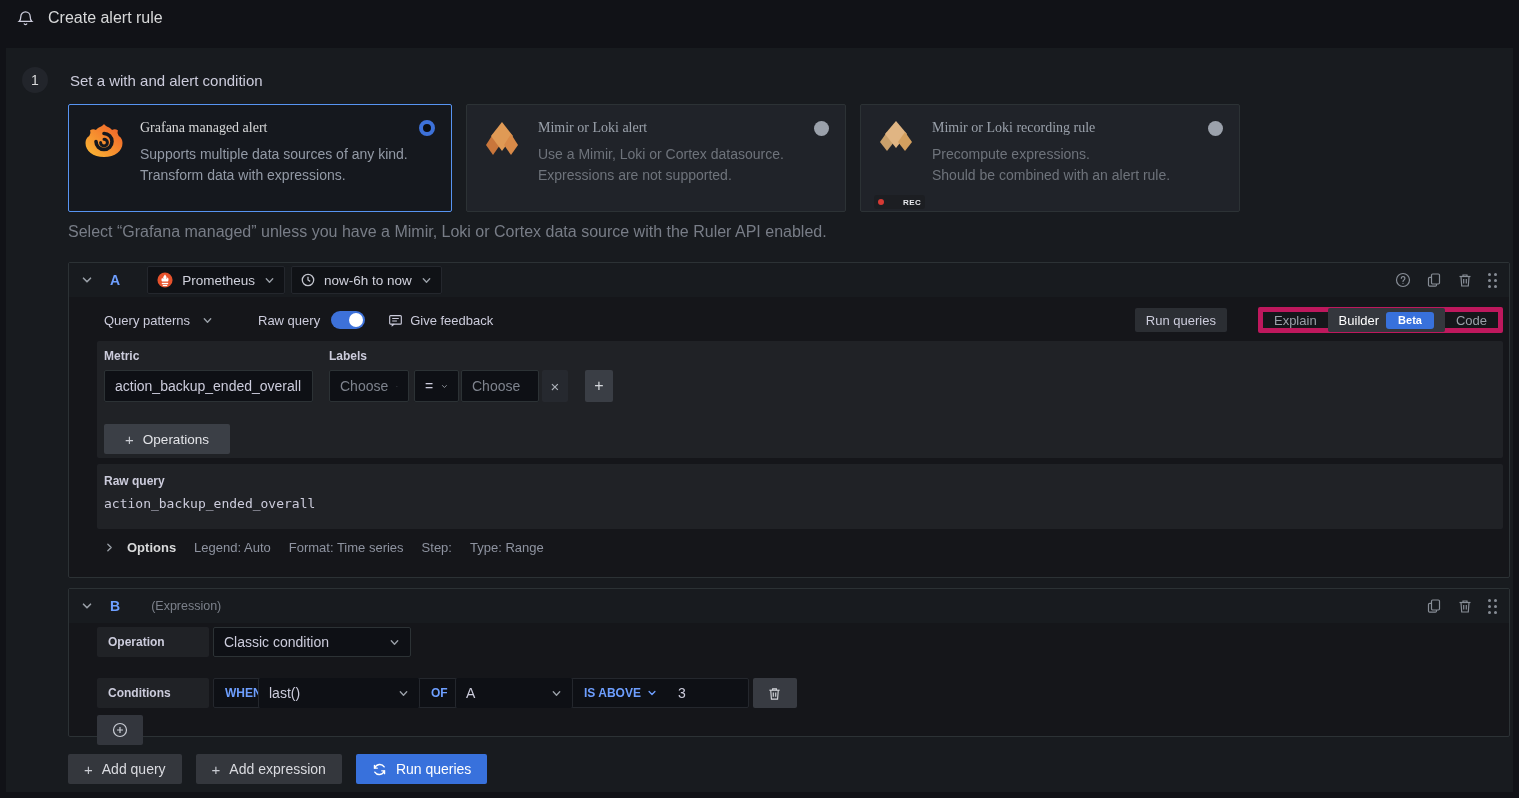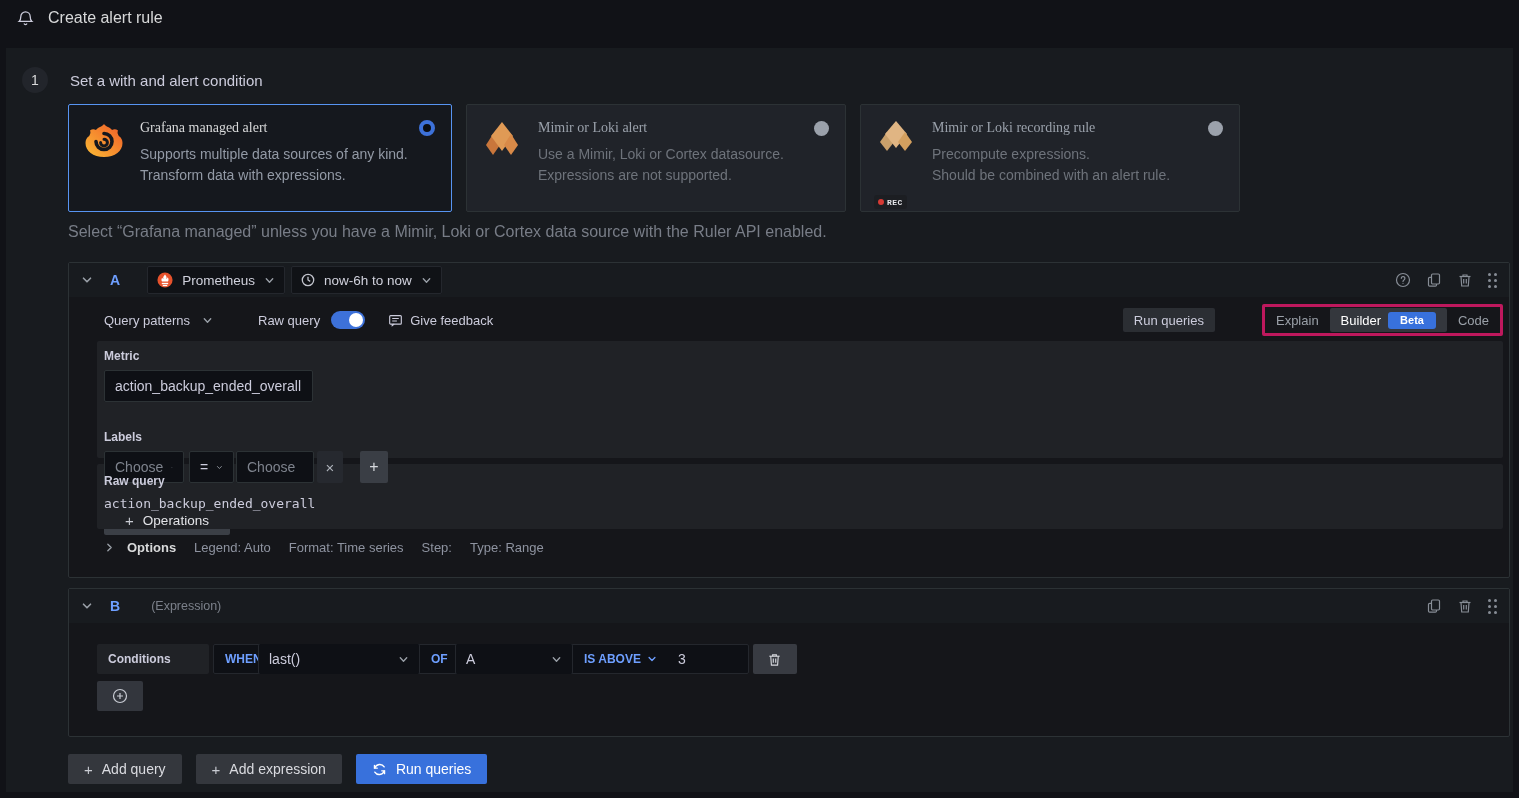--- a/index.html
+++ b/index.html
@@ -27,21 +27,21 @@
   .card-icon { width:40px; padding-top:1px; position:relative; }
   .card-body { flex:1; }
   .card-title-row { display:flex; justify-content:space-between; align-items:center;font-family:Liberation Serif, serif; }
   .card-title { font-size:14px; font-weight:500; color:#d8d9da; }
   .card.dim .card-title { color:#9aa1ab; }
   .card-desc { margin-top:8px; font-size:14px; line-height:21px; color:#939aa6; }
   .card.dim .card-desc { color:#6e737b; }
   .radio-on { width:16px; height:16px; border-radius:50%; border:4px solid #3d71d9; background:#0b0d12; }
   .radio-off { width:15px; height:15px; border-radius:50%; background:#9ba1ab; }
   .rec-badge { position:absolute; left:-3px; bottom:2px; background:#1c1e22; border-radius:3px;
-    height:14px; padding:0 4px; display:flex; align-items:center; gap:3px;font-family:Liberation Mono, monospace; }
+    height:14px; padding:0 4px; display:flex; align-items:center; gap:19px; }
   .rec-badge .dot { width:6px; height:6px; border-radius:50%; background:#d63a34; }
   .rec-badge .txt { font-size:8px; font-weight:700; color:#e7e8ec; letter-spacing:.5px; }
 
   .hint { position:absolute; left:62px; top:175px; font-size:16px; color:#787d87; }
 
   
   .section { position:absolute; left:62px; width:1442px; border:1px solid #2c3235; border-radius:2px;
     background:#15161a; }
   .section-a { top:214px; height:316px; }
   .section-b { top:540px; height:149px; }
@@ -57,31 +57,31 @@
   .drag-dots i { width:3px; height:3px; border-radius:50%; background:#878d96; }
 
   .qbody { padding:0 6px 0 28px; }
   .qtoolbar { margin-top:9px; height:28px; display:flex; align-items:center; padding-left:7px; font-size:13px; }
   .tb-label { color:#ccccdc; cursor:pointer; display:flex; align-items:center; gap:12px; }
   .toggle { margin-left:11px; width:34px; height:18px; border-radius:9px; background:#3d71d9; position:relative; cursor:pointer; }
   .toggle .knob { position:absolute; right:2px; top:2px; width:14px; height:14px; border-radius:50%; background:#fff; }
   .feedback { margin-left:23px; display:flex; align-items:center; gap:7px; color:#ccccdc; cursor:pointer; }
   .btn-toolbar { margin-left:auto; height:24px; padding:0 11px; background:#2b2e33; border-radius:2px;
     font-size:13px; color:#ccccdc; display:flex; align-items:center; cursor:pointer; }
-  .segmented { margin-left:47px; height:32px; border:3px solid #be185d; border-radius:2px;
+  .segmented { margin-left:31px; height:26px; border:5px solid #be185d; border-radius:2px;
     display:flex; align-items:center; }
   .seg { height:24px; margin:1px 0; padding:0 11px; display:flex; align-items:center; gap:7px;
     font-size:13px; color:#9aa0a8; cursor:pointer; }
   .seg.active { background:#34373d; color:#fff; font-weight:500; border-radius:2px; }
   .beta { background:#3871dc; color:#fff; font-size:11px; font-weight:700; height:17px; line-height:17px;
     padding:0 12px; border-radius:3px; }
 
   .group { background:#202226; border-radius:2px; margin-top:7px; padding:8px 7px 4px 7px; }
   .group-builder { height:117px; }
-  .builder-row { display:flex; gap:28px;flex-direction:column; }
+  .builder-row { display:flex; gap:16px; }
   .field-label { font-size:12px; font-weight:600; color:#ccccdc; margin-bottom:7px; }
   .select { height:32px; background:#0e1015; border:1px solid #2c3235; border-radius:2px;
     display:flex; align-items:center; justify-content:space-between; gap:8px; padding:0 10px;
     font-size:14px; color:#ccccdc; cursor:pointer; }
   .select .ph { color:#7e838d; }
   .labels-boxes { display:flex; align-items:center; }
   .sq-btn { height:32px; display:flex; align-items:center; justify-content:center; border-radius:2px; cursor:pointer; }
   .x-btn { width:26px; margin-left:3px; background:#26292f; color:#aeb3bb; font-size:15px; }
   .plus-btn { width:28px; margin-left:17px; background:#3a3e45; color:#d6d8dd; font-size:16px; }
   .ops-btn { margin-top:22px; width:126px; height:30px; background:#3b3f46; border-radius:2px;
@@ -412,20 +412,29 @@
             <i></i>
             <i></i>
             <i></i>
             <i></i>
             <i></i>
           </span>
       </div>
     </div>
 
     <div class="qbody">
+      <div class="b-row row-op">
+        <div class="label-box">Operation</div>
+        <div class="select sel30" style="width:198px">
+          <span>Classic condition</span>
+          <svg width="11" height="11" viewBox="0 0 12 12" fill="none" stroke="#9aa0a8" stroke-width="1.5" stroke-linecap="round" stroke-linejoin="round">
+              <path d="M2.5 4.2l3.5 3.6 3.5-3.6"></path>
+            </svg>
+        </div>
+      </div>
 
       <div class="b-row row-cond">
         <div class="label-box">Conditions</div>
         <div class="cond-strip">
           <span class="tok" style="width:44px">WHEN</span>
           <div class="select strip-sel" style="width:162px">
             <span>last()</span>
             <svg width="11" height="11" viewBox="0 0 12 12" fill="none" stroke="#9aa0a8" stroke-width="1.5" stroke-linecap="round" stroke-linejoin="round">
                 <path d="M2.5 4.2l3.5 3.6 3.5-3.6"></path>
               </svg>

